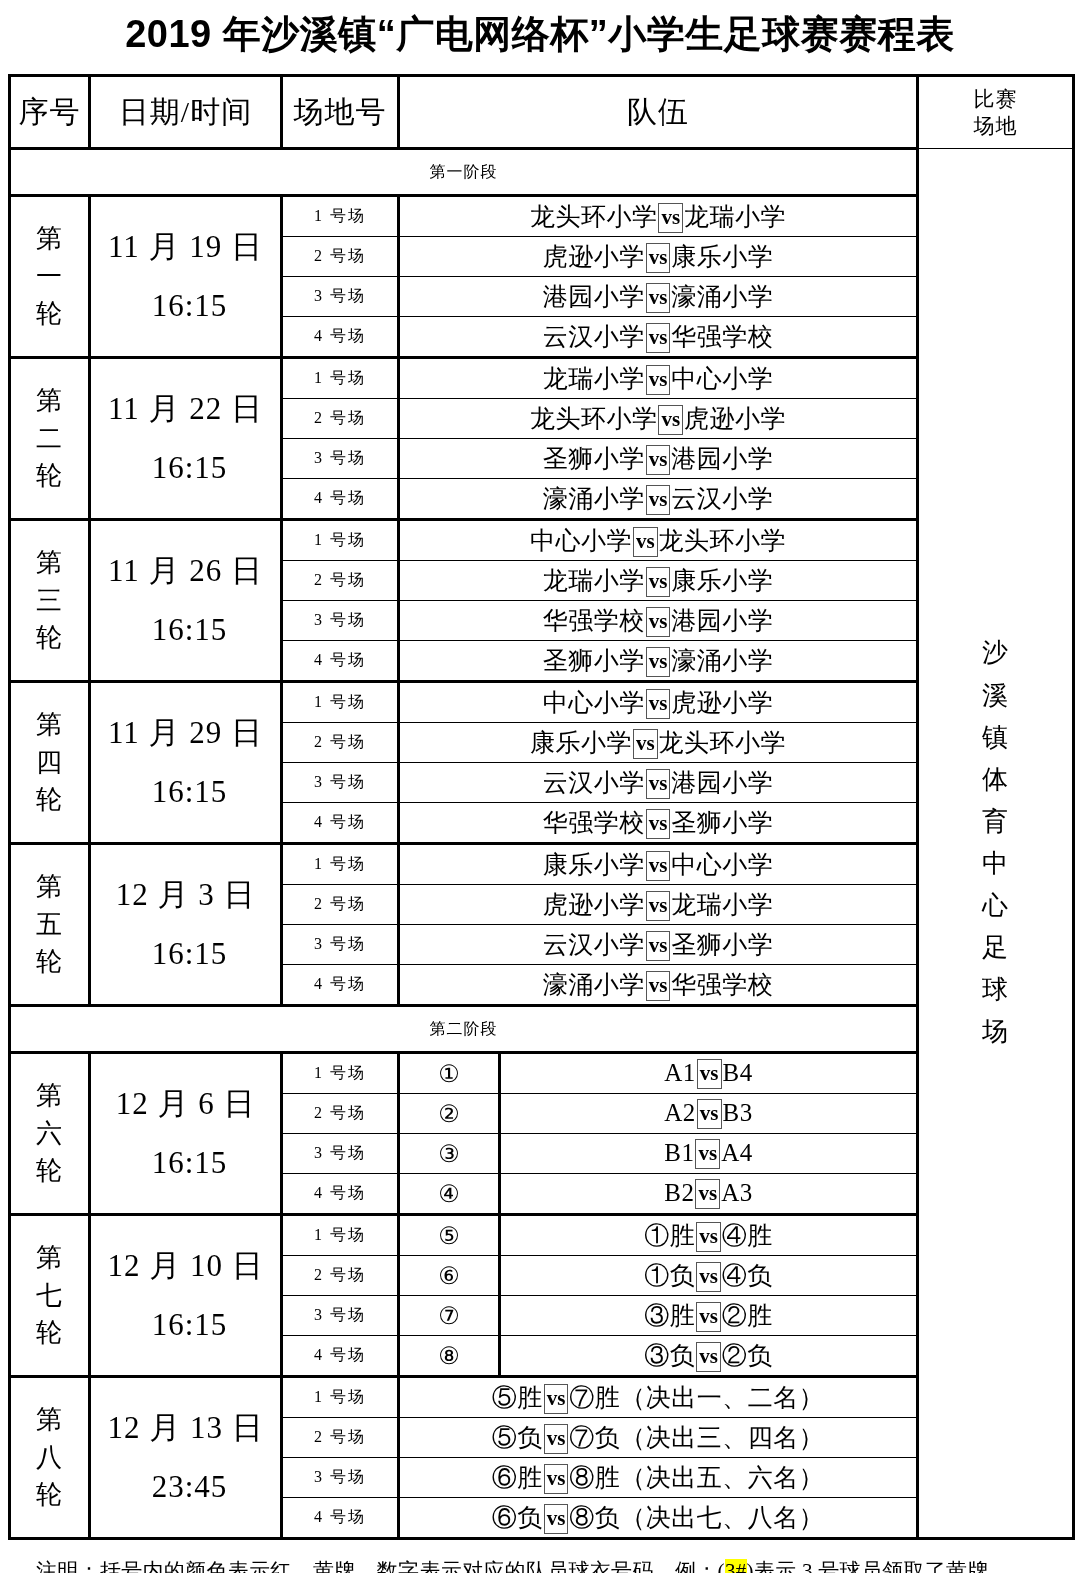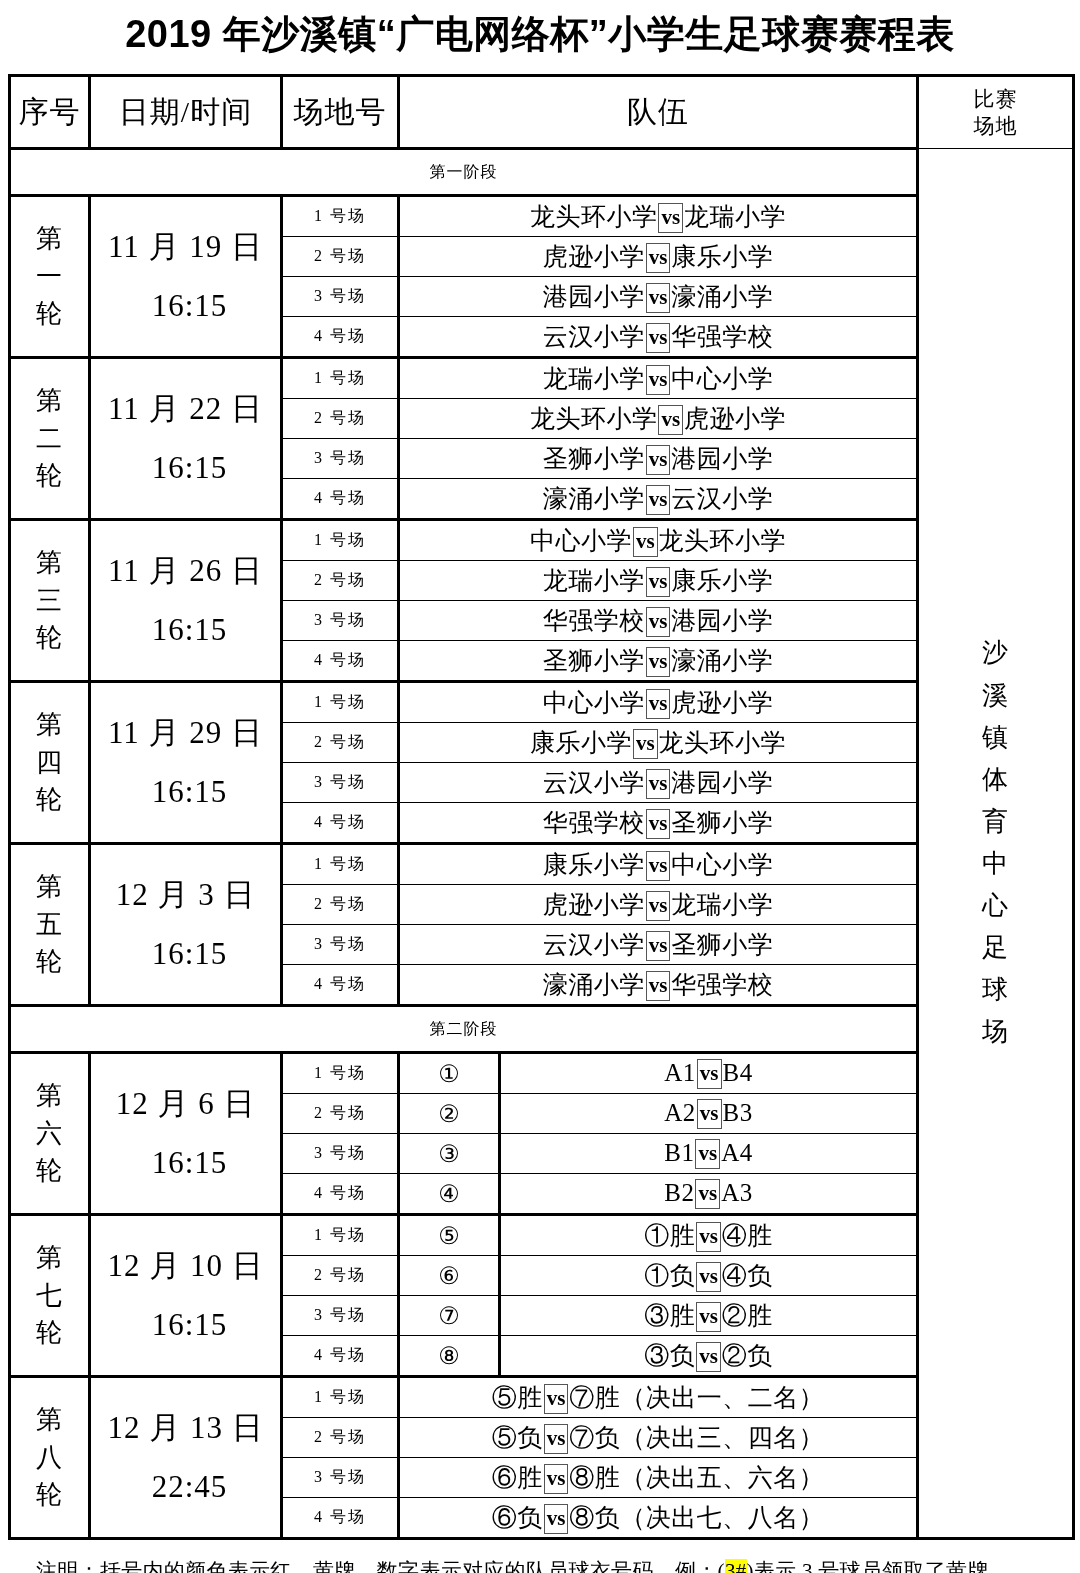--- a/index.html
+++ b/index.html
@@ -398,21 +398,21 @@
           <tr>
             <td class="round-cell thick-left thick-right thick-top thick-bottom" rowspan="4">
               <div class="round-vert">
                 <span>第</span>
                 <span>八</span>
                 <span>轮</span>
               </div>
             </td>
             <td class="date-cell thick-left thick-right thick-top thick-bottom" rowspan="4">
               <span class="d-line">12 月 13 日</span>
-              <span class="t-line">22:45</span>
+              <span class="t-line">23:45</span>
             </td>
             <td class="pitch-cell thick-left thick-top">1 号场</td>
             <td class="teams-cell thick-left thick-right thick-top" colspan="2"><span class="side">⑤胜</span><span class="vs-box">vs</span><span class="side">⑦胜</span><span class="tail">（决出一、二名）</span></td>
           </tr>
           <tr>
             <td class="pitch-cell thick-left thin-row">2 号场</td>
             <td class="teams-cell thick-left thick-right thin-row" colspan="2"><span class="side">⑤负</span><span class="vs-box">vs</span><span class="side">⑦负</span><span class="tail">（决出三、四名）</span></td>
           </tr>
           <tr>
             <td class="pitch-cell thick-left thin-row">3 号场</td>

